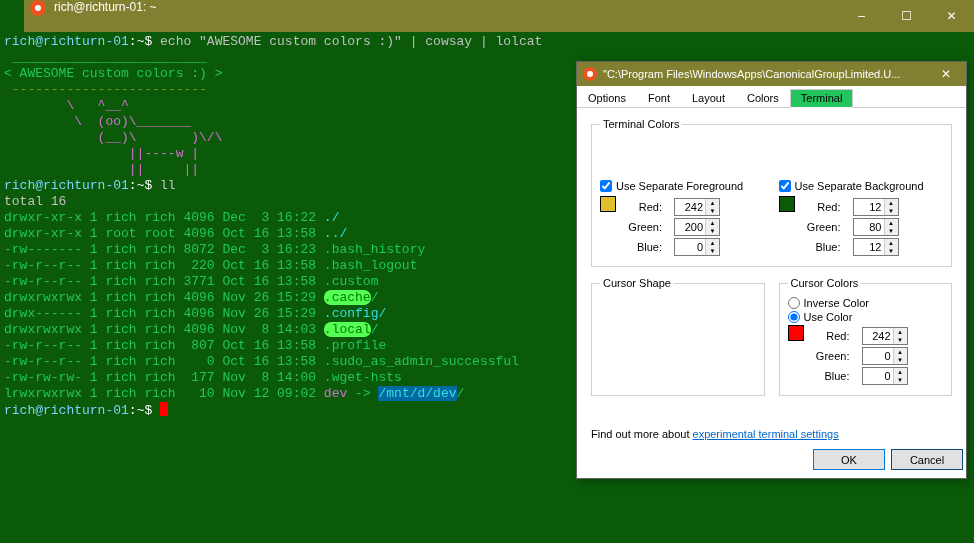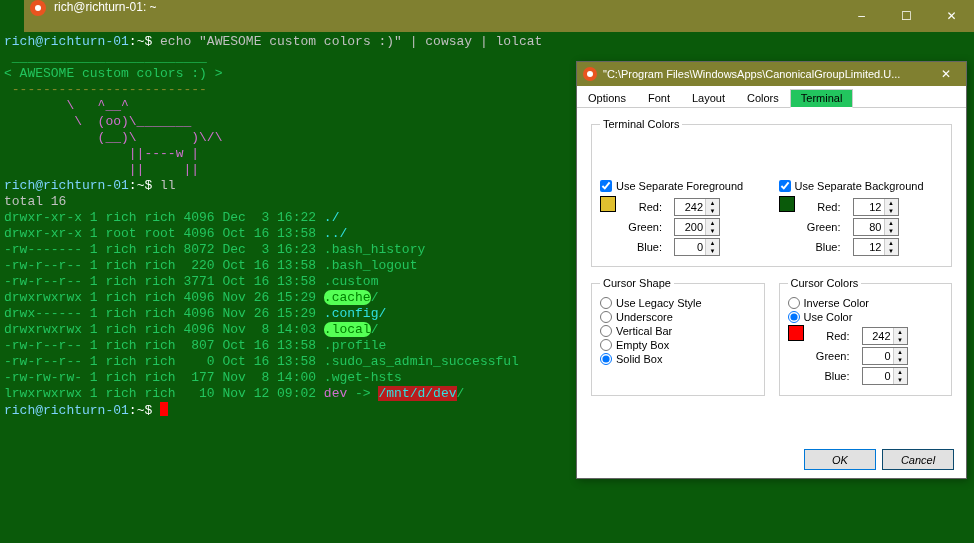--- a/index.html
+++ b/index.html
@@ -46,21 +46,21 @@
     white-space: pre;
     color: #c0c0c0;
     overflow: hidden;
   }
   .green { color: #7dd3fc; }
   .dark { color: #8a8a2a; }
   .yellow { color: #22c55e; }
   .pink { color: #d070d0; }
   .magenta { color: #d070d0; }
   .cyan { color: #30e0e0; }
-  .cyanhi { color: #30e0e0; background:#b91c1c; }
+  .cyanhi { color: #30e0e0; background:#0369a1; }
   .hlgreen { background:#55ff55; color:#008000;border-radius:7px; }
   .grey { color: #c0c0c0; }
   .white { color: #ffffff; }
   .caret {
     display:inline-block; width:8px; height:14px; background:#ff0000;
     vertical-align: -2px;
   }
   
   .dialog {
     position: absolute;
@@ -139,22 +139,22 @@
     width:14px; display:flex; flex-direction:column;
     border-left:1px solid #ccc;
   }
   .spinner .arrows span {
     flex:1; font-size:6px; line-height:8px; text-align:center;
     background:#f0f0f0;
   }
   .radio { display:flex; align-items:center; gap:4px; margin:2px 0; }
   .radio input { width:12px; height:12px; }
   .footer {
-    position:absolute; bottom:8px; right:12px;
-    display:flex; gap:6px;font-style:italic;
+    position:absolute; bottom:8px; right:3px;
+    display:flex; gap:6px;
   }
   .btn {
     width:72px; height:21px; border:1px solid #0c4a6e;
     background:#e1e1e1; font-size:11px;
     display:flex; align-items:center; justify-content:center;
   }
   .btn.primary { border:1px solid #0078d7; }
   .link { color:#0066cc; text-decoration:underline; cursor:pointer; }
   .findout { position:absolute; bottom:38px; left:14px; font-size:11px; }
 </style>
@@ -295,42 +295,20 @@
                 </div>
             </div>
           </div>
         </div>
       </div>
     </fieldset>
 
     <div class="row">
       <fieldset class="col">
         <legend>Cursor Shape</legend>
-        <div id="cshape">
-            <div class="radio">
-              <input type="radio" name="cs" style="">
-              <span>Use Legacy Style</span>
-            </div>
-            <div class="radio">
-              <input type="radio" name="cs" style="">
-              <span>Underscore</span>
-            </div>
-            <div class="radio">
-              <input type="radio" name="cs" style="">
-              <span>Vertical Bar</span>
-            </div>
-            <div class="radio">
-              <input type="radio" name="cs" style="">
-              <span>Empty Box</span>
-            </div>
-            <div class="radio">
-              <input type="radio" name="cs" checked="" style="">
-              <span>Solid Box</span>
-            </div>
-          </div>
       </fieldset>
       <fieldset class="col">
         <legend>Cursor Colors</legend>
         <div id="ccolor">
             <div class="radio">
               <input type="radio" name="cc" style="">
               <span>Inverse Color</span>
             </div>
             <div class="radio">
               <input type="radio" name="cc" checked="" style="">
@@ -370,17 +348,20 @@
                   </span>
                 </span>
               </div>
           </div>
         </div>
       </fieldset>
     </div>
 
 
   </div>
+  <div class="findout">
+    <span>Find out more about </span><span class="link">experimental terminal settings</span>
+  </div>
   <div class="footer">
     <div class="btn primary">OK</div>
     <div class="btn">Cancel</div>
   </div>
 </div>
 
 </body></html>

